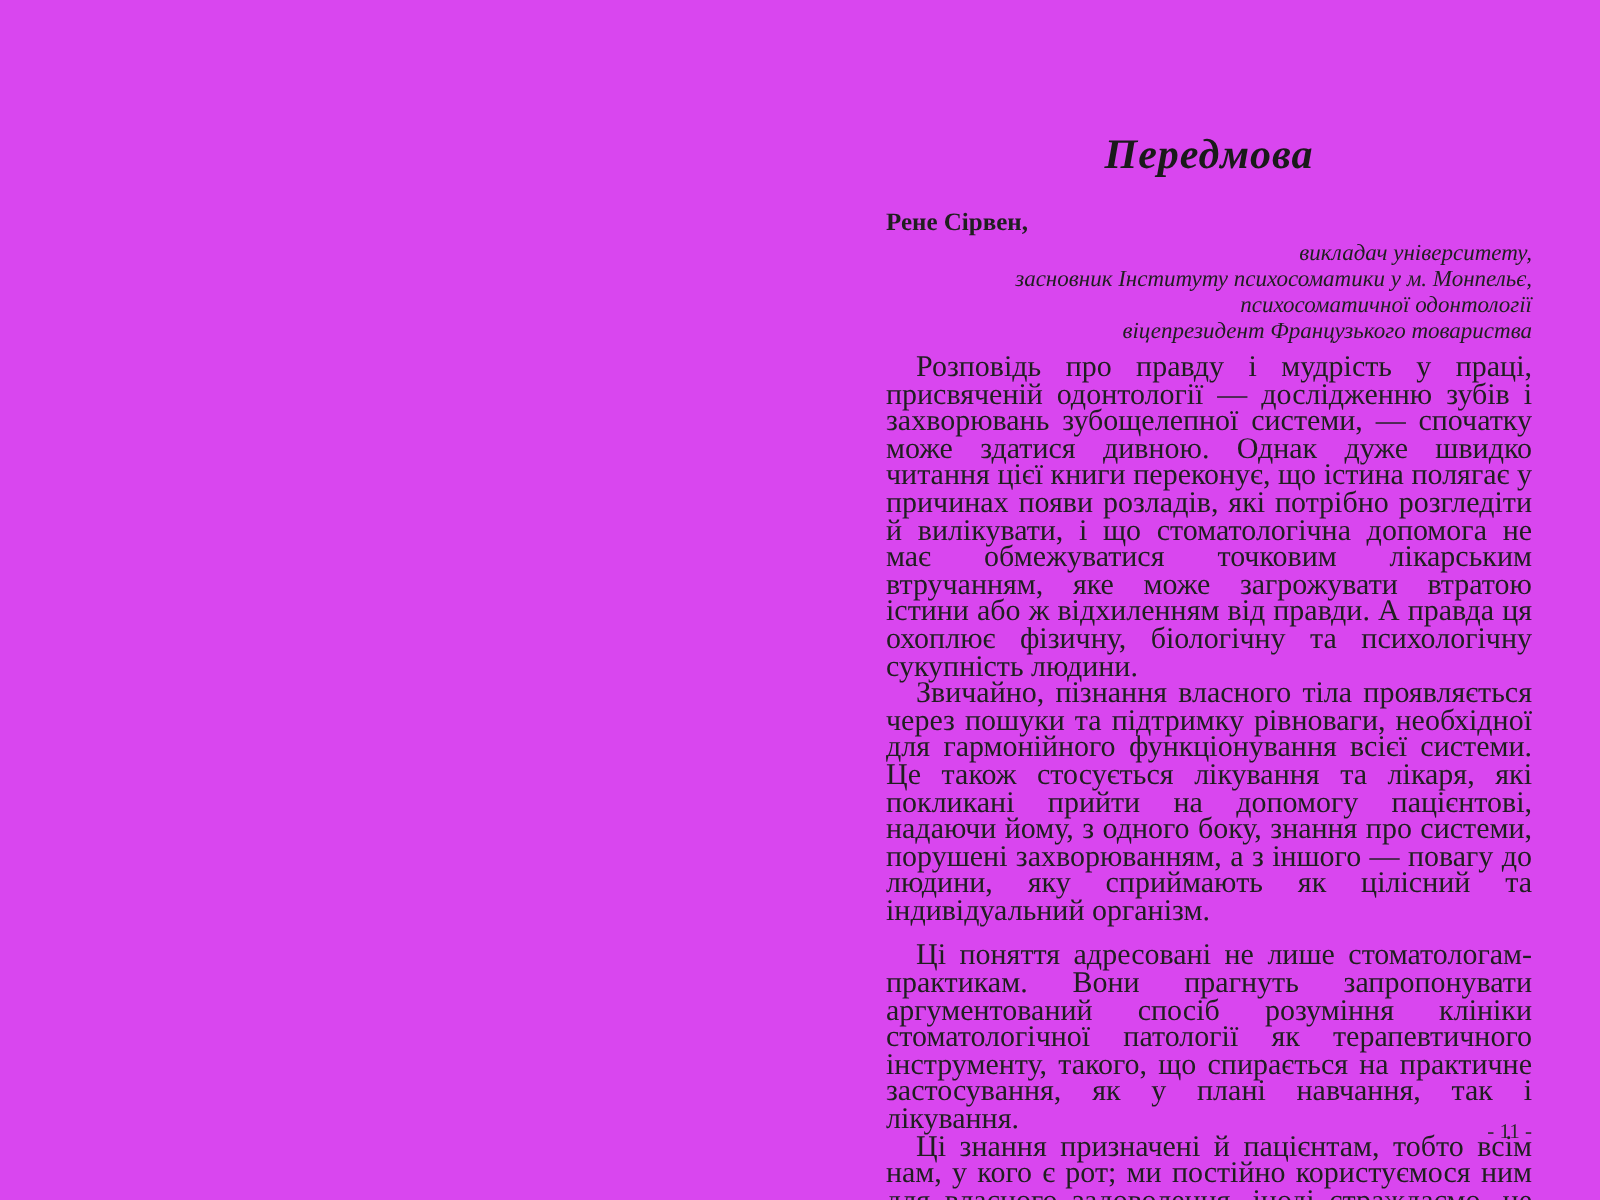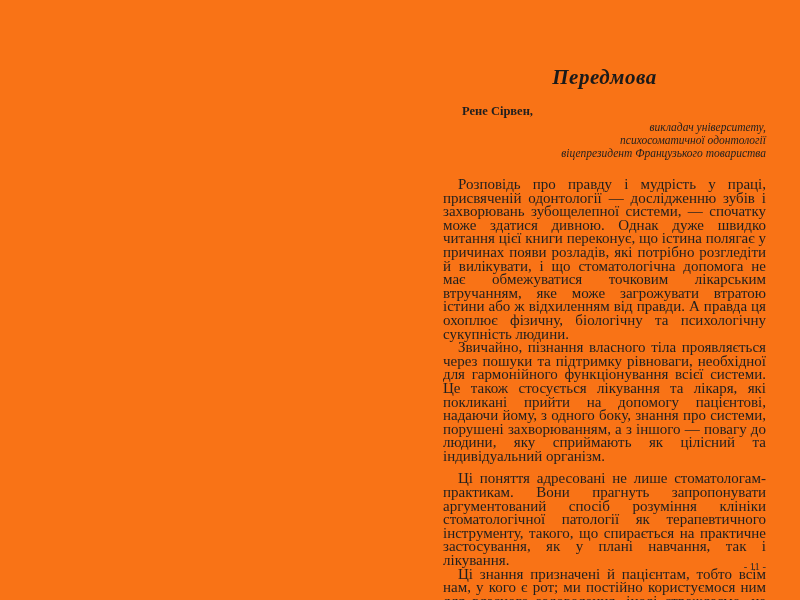--- a/index.html
+++ b/index.html
@@ -7,21 +7,21 @@
     padding: 0;
     width: 800px;
     height: 600px;
     background: #ffffff;
     overflow: hidden;
   }
   .book-page {
     position: relative;
     width: 800px;
     height: 600px;
-    background: #f97316;
+    background: #d946ef;
     font-family: "Liberation Serif", "DejaVu Serif", serif;
     color: #1f1f1f;
   }
   .text-column {
     position: absolute;
     left: 443px;
     top: 0;
     width: 323px;
     height: 600px;
   }
@@ -37,21 +37,20 @@
     font-size: 21px;
     line-height: 26px;
     color: #1a1a1a;
     letter-spacing: 0.5px;
   }
   .author-block {
     position: absolute;
     top: 103px;
     left: 0;
     right: 0;
-    margin-left: 19px;
   }
   .author-name {
     margin: 0;
     font-weight: bold;
     font-style: normal;
     font-size: 12.5px;
     line-height: 16px;
   }
   .author-credentials {
     margin: 2px 0 0 0;
@@ -97,20 +96,21 @@
 
 <div class="book-page">
   <div class="text-column">
 
     <h1 class="chapter-title">Передмова</h1>
 
     <div class="author-block">
       <p class="author-name">Рене Сірвен,</p>
       <div class="author-credentials">
         <p>викладач університету,</p>
+        <p>засновник Інституту психосоматики у м. Монпельє,</p>
         <p>психосоматичної одонтології</p>
         <p>віцепрезидент Французького товариства</p>
       </div>
     </div>
 
     <div class="body-text">
       <p>Розповідь про правду і мудрість у праці, присвяченій одонтології — дослідженню зубів і захворювань зубощелепної системи, — спочатку може здатися дивною. Однак дуже швидко читання цієї книги переконує, що істина полягає у причинах появи розладів, які потрібно розгледіти й вилікувати, і що стоматологічна допомога не має обмежуватися точковим лікарським втручанням, яке може загрожувати втратою істини або ж відхиленням від правди. А правда ця охоплює фізичну, біологічну та психологічну сукупність людини.</p>
       <p>Звичайно, пізнання власного тіла проявляється через пошуки та підтримку рівноваги, необхідної для гармонійного функціонування всієї системи. Це також стосується лікування та лікаря, які покликані прийти на допомогу пацієнтові, надаючи йому, з одного боку, знання про системи, порушені захворюванням, а з іншого — повагу до людини, яку сприймають як цілісний та індивідуальний організм.</p>
       <p class="section-gap">Ці поняття адресовані не лише стоматологам-практикам. Вони прагнуть запропонувати аргументований спосіб розуміння клініки стоматологічної патології як терапевтичного інструменту, такого, що спирається на практичне застосування, як у плані навчання, так і лікування.</p>
       <p>Ці знання призначені й пацієнтам, тобто всім нам, у кого є рот; ми постійно користуємося ним для власного задоволення, іноді страждаємо, не усвідомлюючи тонких механізмів і складних процесів, які є важливим складником нашого організму й нашого буття.</p>

